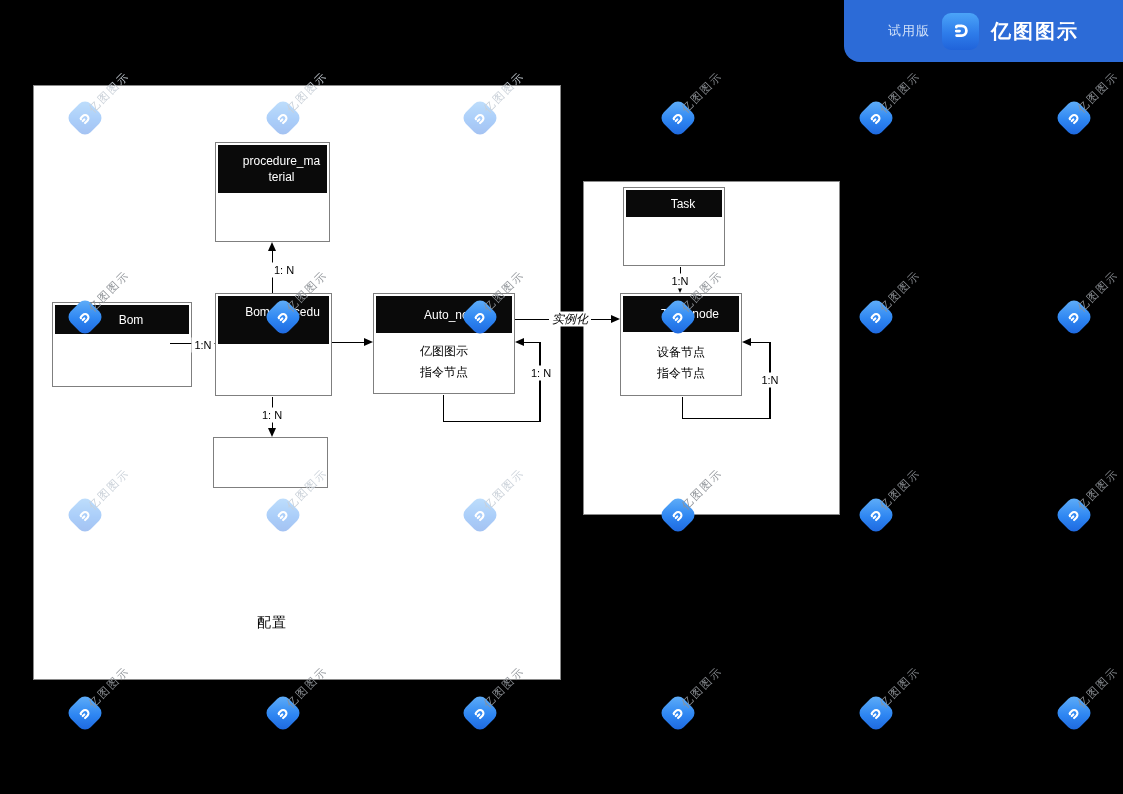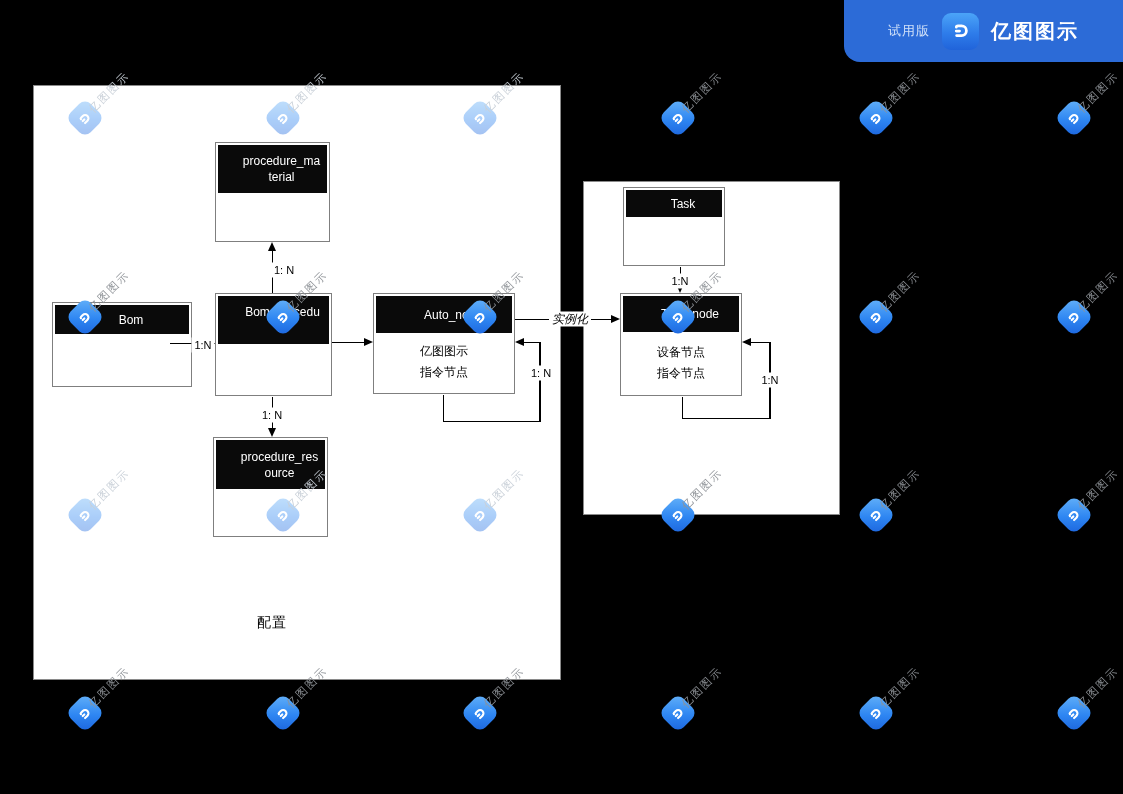--- a/index.html
+++ b/index.html
@@ -109,24 +109,20 @@
   <div class="e-head" style="height:37px;">
     <span>Auto_node</span>
   </div>
   <div class="e-body" style="height:58px;">
     <span>亿图图示</span>
     <span>指令节点</span>
   </div>
 </div>
 
 <div class="entity" style="left:213px; top:437px; width:115px;">
-  <div class="e-head" style="height:49px;">
-    <span>procedure_res</span>
-    <span>ource</span>
-  </div>
   <div class="e-body" style="height:45px;"></div>
 </div>
 
 <div class="entity" style="left:623px; top:187px; width:102px;">
   <div class="e-head" style="height:27px;">
     <span>Task</span>
   </div>
   <div class="e-body" style="height:46px;"></div>
 </div>
 

